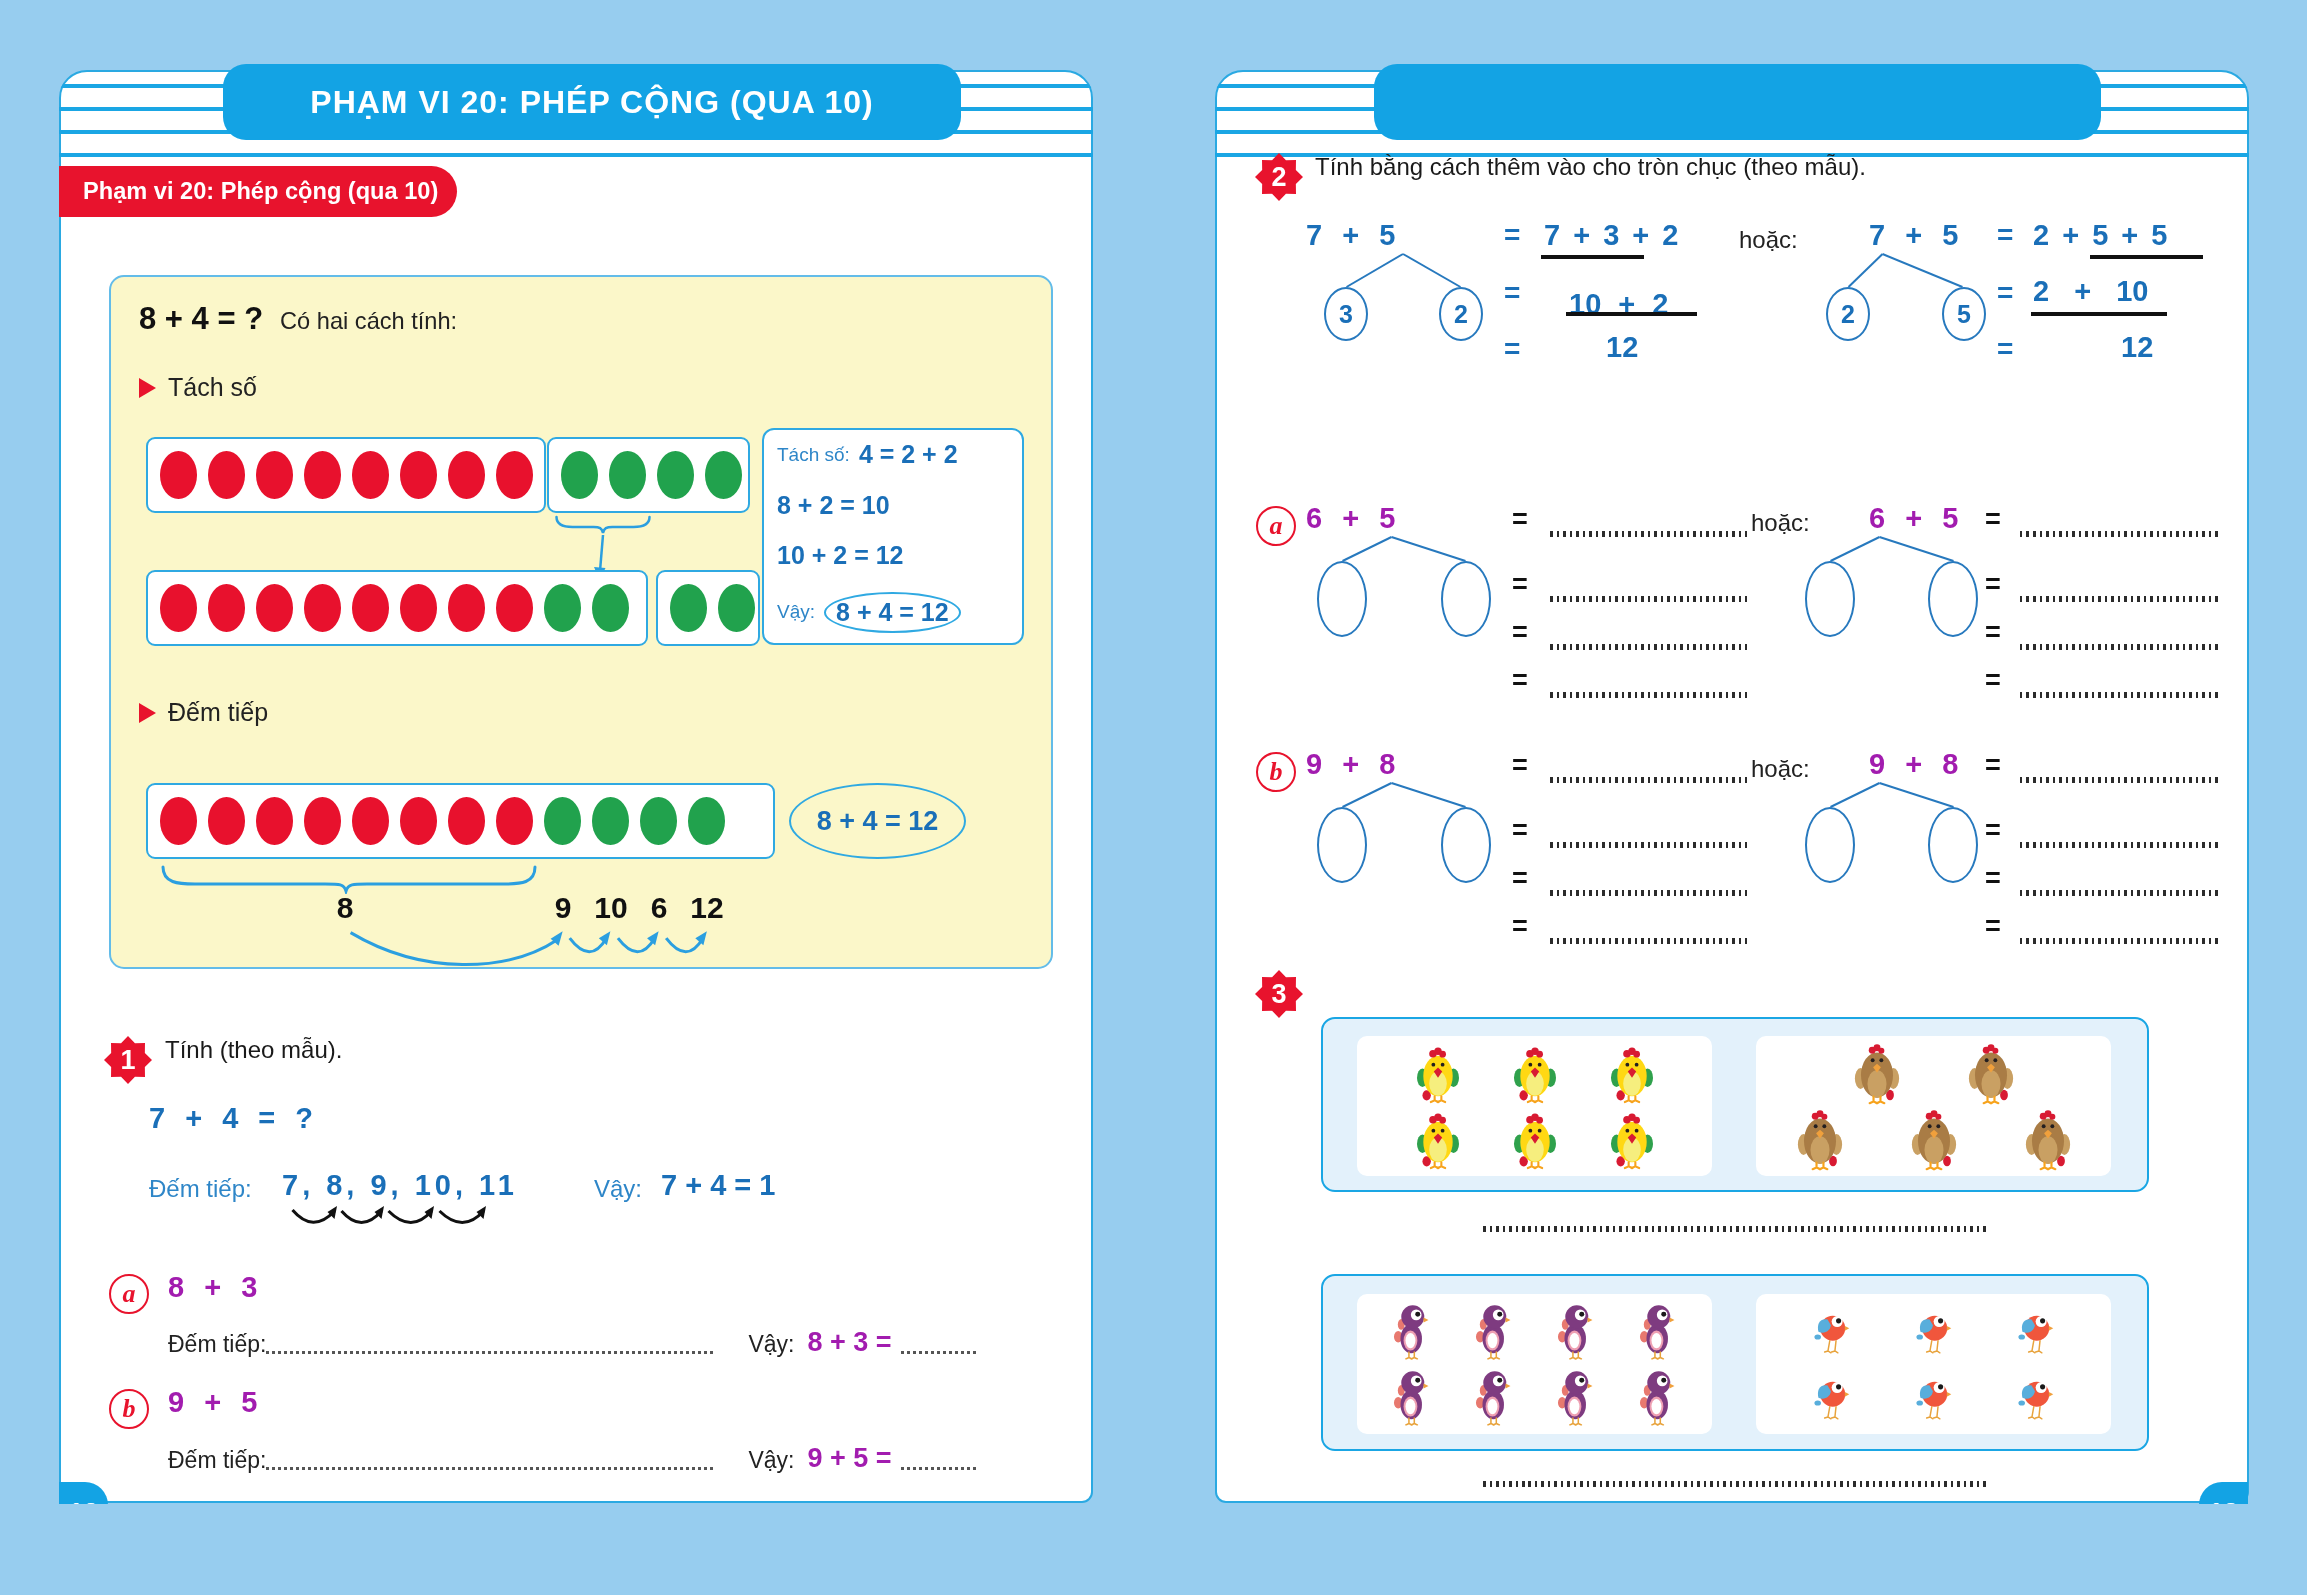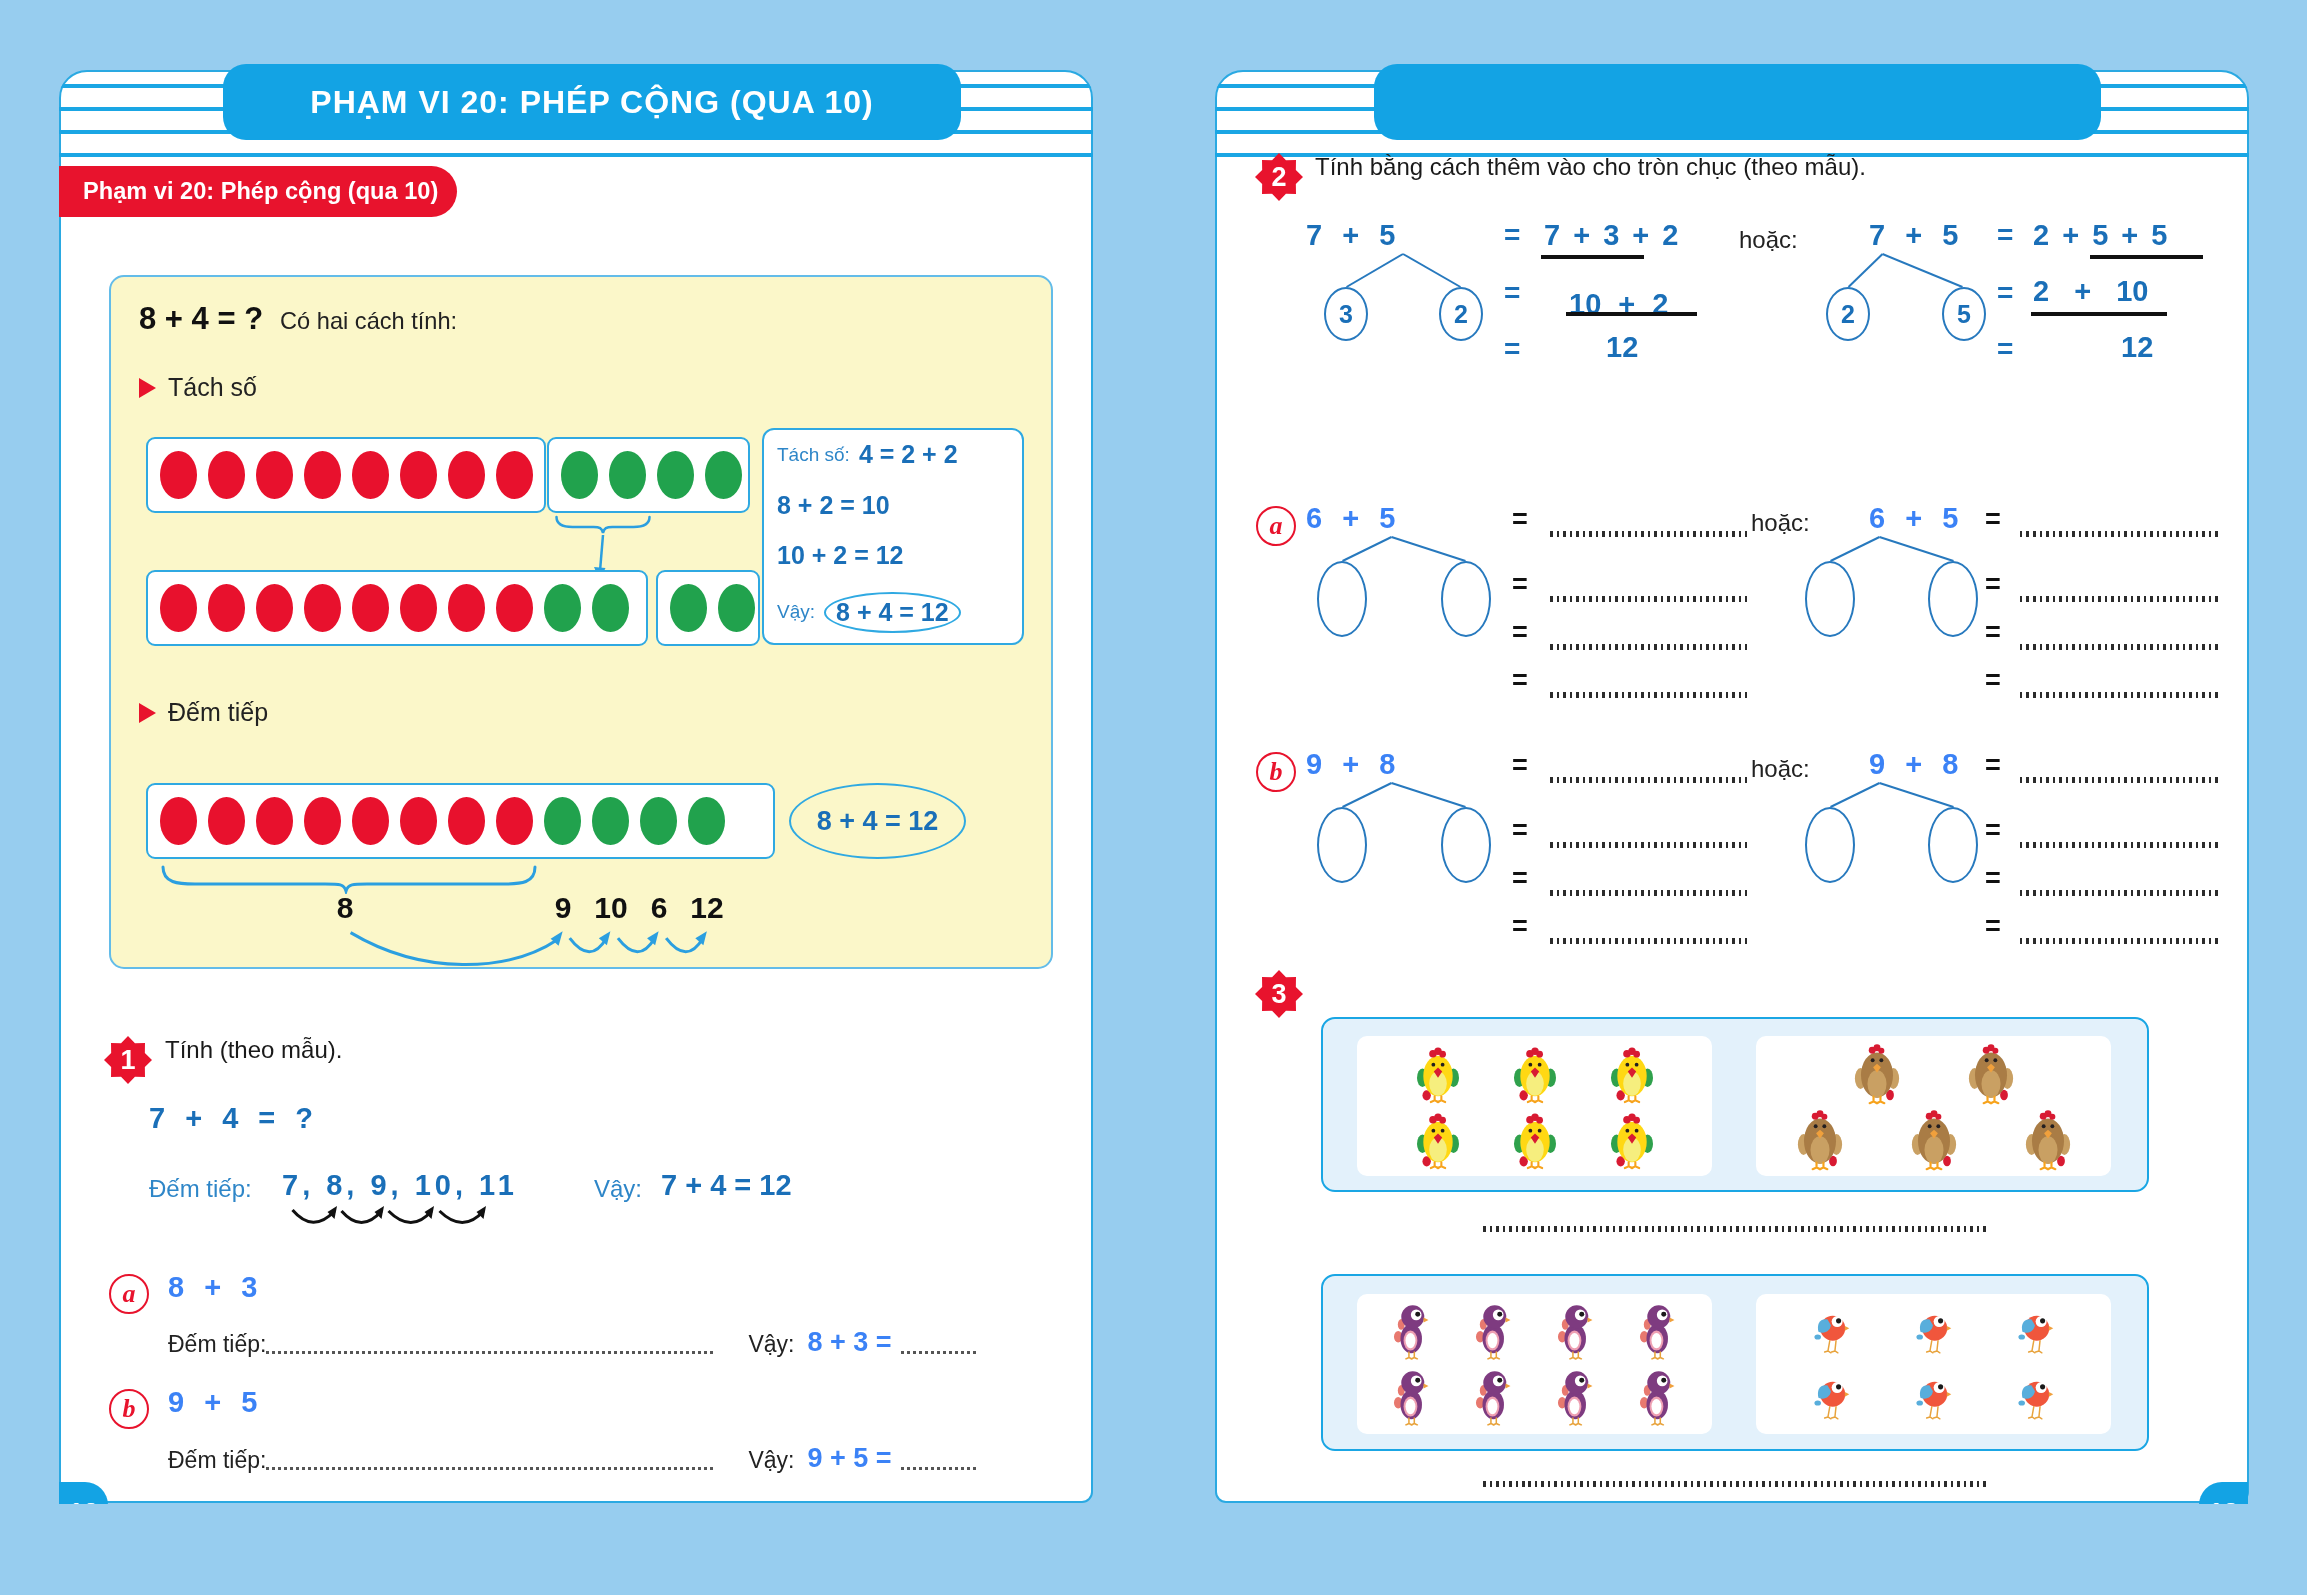--- a/index.html
+++ b/index.html
@@ -30,21 +30,21 @@
   .sb-row{display:flex;align-items:center;gap:9px}
   .lbl{color:#2E86C8;font-size:19px}
   .beq{color:#1A6FB8;font-weight:bold;font-size:25px}
   .oval{border:2.5px solid #2FA9E2;border-radius:50%;padding:4px 10px;display:inline-flex;align-items:center;justify-content:center}
   .result-oval{position:absolute;left:678px;top:506px;width:177px;height:76px;border:2.5px solid #2FA9E2;border-radius:50%;display:flex;align-items:center;justify-content:center}
   .numline{position:absolute;font-size:30px;font-weight:bold;color:#111;transform:translateX(-50%)}
   .star{position:absolute;width:48px;height:48px;background:#E8132D;color:#fff;font-size:27px;font-weight:bold;display:flex;align-items:center;justify-content:center;clip-path:polygon(50% 0,64.5% 14.9%,85.4% 14.6%,85.1% 35.5%,100% 50%,85.1% 64.5%,85.4% 85.4%,64.5% 85.1%,50% 100%,35.5% 85.1%,14.6% 85.4%,14.9% 64.5%,0 50%,14.9% 35.5%,14.6% 14.6%,35.5% 14.9%)}
   .ex-title{position:absolute;height:48px;display:flex;font-size:24px;color:#1a1a1a}
   .letterb{position:absolute;width:40px;height:40px;border:2.5px solid #E8132D;border-radius:50%;color:#E8132D;display:flex;align-items:center;justify-content:center;font-size:26px;font-weight:bold;font-style:italic;font-family:"Liberation Serif",serif;background:#fff}
   .blue-big{color:#1A6FB8;font-weight:bold;font-size:29px}
-  .blk-big{color:#3b82f6;font-weight:bold;font-size:29px}
+  .blk-big{color:#a21caf;font-weight:bold;font-size:29px}
   .blk-label{font-size:23px;color:#222}
   .wsp{word-spacing:12px}
   .fill-row{position:absolute;display:flex;align-items:flex-end}
   .dotted-blank{height:7px;border-bottom:3.5px dotted #555;margin-bottom:4px}
   .ticks{position:absolute;height:5.5px;background:repeating-linear-gradient(90deg,#2b2b2b 0 2.5px,transparent 2.5px 6.5px)}
   .eqsign{position:absolute;font-size:27px;font-weight:bold;color:#111}
   .beqs{position:absolute;font-size:28px;font-weight:bold;color:#1A6FB8}
   .ul{position:absolute;height:3.5px;background:#111}
   .split-oval{position:absolute;border:2px solid #2779BE;border-radius:50%;background:#fff;display:flex;align-items:center;justify-content:center}
   .panel{position:absolute;background:#E3F1FB;border:2.5px solid #1AA6E4;border-radius:14px}
@@ -270,21 +270,21 @@
       <span>1</span>
     </div>
     <div class="ex-title" style="left:104px;top:964px">
       <span>Tính (theo mẫu).</span>
     </div>
 
     <span class="abs blue-big wsp" style="left:88px;top:1030px">7 + 4 = ?</span>
     <span class="abs lbl" style="left:88px;top:1103px;font-size:24px">Đếm tiếp:</span>
     <span class="abs blue-big" style="left:221px;top:1097px;letter-spacing:4px">7, 8, 9, 10, 11</span>
     <span class="abs lbl" style="left:533px;top:1103px;font-size:24px">Vậy:</span>
-    <span class="abs blue-big" style="left:600px;top:1097px">7 + 4 = 12</span>
+    <span class="abs blue-big" style="left:600px;top:1097px">7 + 4 = 1</span>
 
     <svg class="abs" style="left:224px;top:1133px" width="216" height="33" viewBox="0 0 430 66">
       <g stroke="#111" stroke-width="6" fill="none">
         <path d="M14 10 Q55 58 98 12"></path>
         <path d="M112 12 Q152 58 192 12"></path>
         <path d="M206 12 Q252 58 292 12"></path>
         <path d="M308 12 Q355 58 396 12"></path>
       </g>
       <g fill="#111">
         <polygon points="103,2 84,14 98,28"></polygon>

